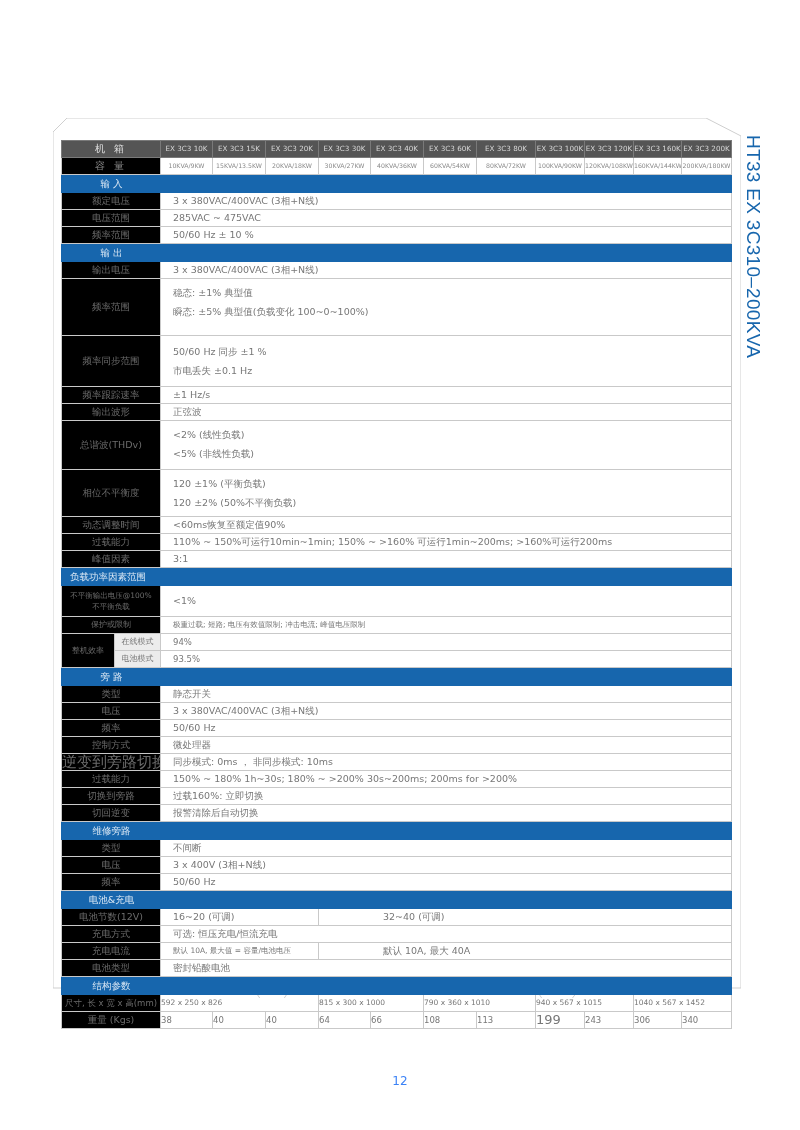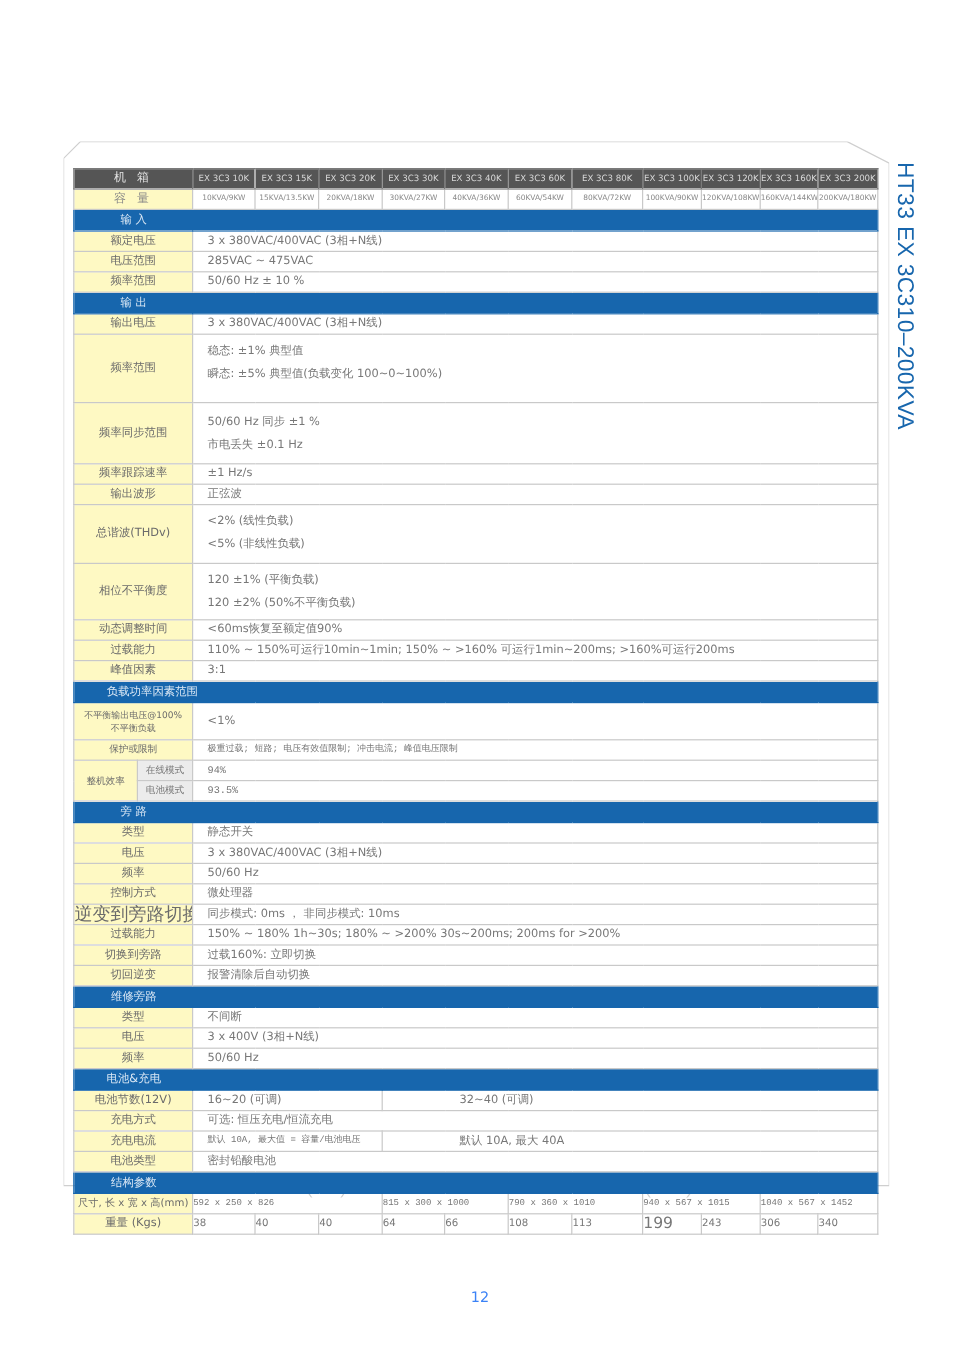--- a/index.html
+++ b/index.html
@@ -3,31 +3,31 @@
 <meta charset="utf-8">
 <style>
   html,body{margin:0;padding:0;}
   body{width:800px;height:1130px;background:#ffffff;position:relative;overflow:hidden;font-family:"DejaVu Sans","Liberation Sans",sans-serif;color:#666;}
   .frame{position:absolute;left:53px;top:118px;width:688px;height:872px;}
   .frame svg{position:absolute;left:0;top:0;}
   .side-title{position:absolute;left:736px;top:135px;width:30px;height:270px;}
   .side-title span{display:block;position:absolute;left:0;top:0;transform-origin:0 0;transform:translate(28px,0) rotate(90deg);white-space:nowrap;font-family:"Liberation Sans",sans-serif;font-size:19px;color:#1766ad;letter-spacing:0.3px;}
   table.spec{position:absolute;left:61px;top:140px;width:670px;border-collapse:collapse;table-layout:fixed;font-size:9.5px;}
   table.spec td{border:1px solid #c9c9c9;padding:0 0 0 12px;height:16px;line-height:16px;color:#777;white-space:nowrap;overflow:hidden;}
-  table.spec td.lbl{background:#fef9c3;text-align:center;padding:0;color:#6b6b6b;}
+  table.spec td.lbl{background:#000000;text-align:center;padding:0;color:#6b6b6b;}
   table.spec tr.head td{background:#555555;color:#d8d8d8;text-align:center;padding:0;font-size:7.2px;border-color:#7a7a7a;}
   table.spec tr.head td.lbl{background:#555;color:#e0e0e0;font-size:10px;letter-spacing:3px;}
   table.spec tr.cap td{text-align:center;padding:0;font-size:6.2px;color:#888;}
   table.spec tr.cap td.lbl{font-size:10px;letter-spacing:3px;}
   table.spec tr.sec td{background:#1766ad;color:#dbe8f5;height:17px;line-height:17px;padding:0;border-color:#1766ad;}
   table.spec tr.sec td .st{display:inline-block;width:99px;text-align:center;}
-  table.spec tr.sec td .st.left{text-align:right;padding-left:27px;width:auto;}
+  table.spec tr.sec td .st.left{text-align:right;padding-left:8px;width:auto;}
   td.multi{line-height:19px !important;padding-top:4px !important;padding-bottom:4px !important;}
   td.multi div{height:19px;}
-  td.small{font-size:7.5px;font-family:Liberation Mono, monospace;}
+  td.small{font-size:7.5px;}
   td.tiny{font-size:7.5px;line-height:11px !important;}
   td.center{text-align:left;padding:0 !important;}
   td.sub{background:#ececec;text-align:center;padding:0 !important;font-size:8px;color:#777;}
   .pagenum{position:absolute;left:0;width:800px;top:1074px;text-align:center;font-size:12px;color:#3b82f6;font-family:"DejaVu Sans",sans-serif;}
 </style>
 </head>
 <body>
 
 <div class="frame">
   <svg width="688" height="880" viewBox="0 0 688 880">

